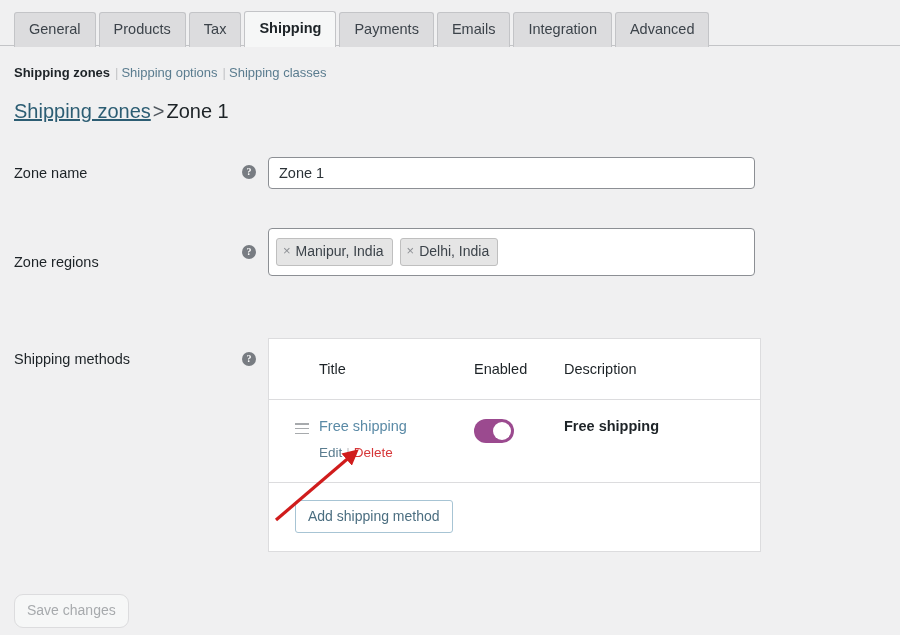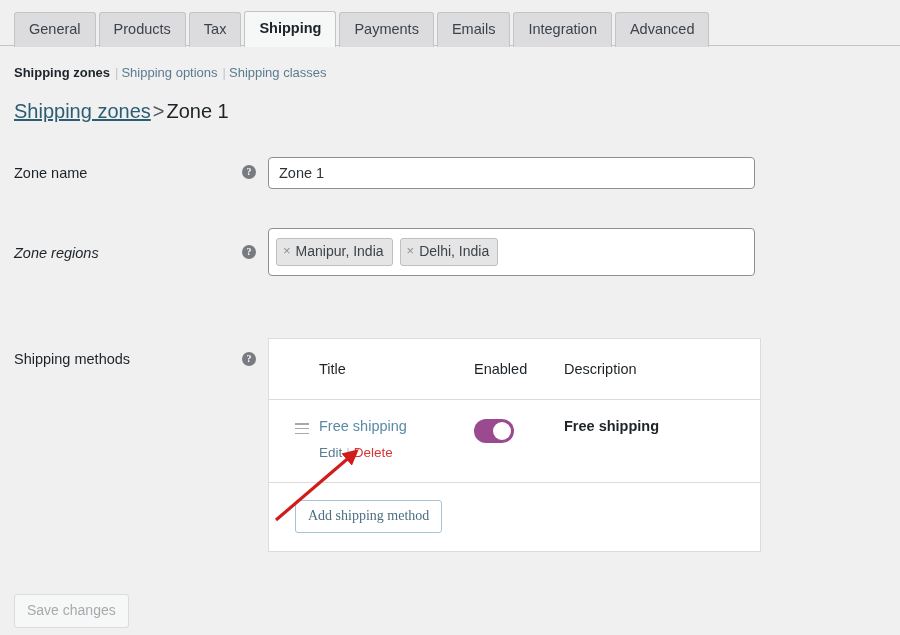--- a/index.html
+++ b/index.html
@@ -144,21 +144,21 @@
     background: #fff;
     font-family: "Liberation Sans", sans-serif;
     font-size: 14.5px;
     color: #2c3338;
     padding: 0 10px;
     outline: none;
   }
 
   
   #zone-regions-row { margin-top: 11px; height: 100px; }
-  #zone-regions-row .row-label { top: 17px; font-style: italic; }
+  #zone-regions-row .row-label { top: 26px; }
   #zone-regions-row .help-icon { top: 17px; }
   .region-box {
     position: absolute;
     left: 268px;
     top: 0;
     width: 487px;
     height: 48px;
     box-sizing: border-box;
     border: 1px solid #8c8f94;
     border-radius: 4px;
@@ -292,37 +292,37 @@
   }
   .tfoot {
     padding: 17px 0 18px 26px;
   }
   .btn-secondary {
     display: inline-block;
     background: #fff;
     border: 1px solid #a7c4d4;
     border-radius: 3px;
     color: #4b6e80;
-    font-family: Liberation Serif, serif;
+    font-family: Liberation Sans, sans-serif;
     font-size: 14px;
     padding: 7px 12px 8px 12px;
     cursor: pointer;
     line-height: 1.2;
   }
 
   
   .save-wrap {
     position: absolute;
     left: 14px;
     top: 594px;
   }
   .btn-save {
     background: #f6f7f7;
     border: 1px solid #dcdcde;
-    border-radius: 3px;
+    border-radius: 9px;
     color: #a7aaad;
     font-family: "Liberation Sans", sans-serif;
     font-size: 14px;
     padding: 7px 12px 8px 12px;
     cursor: default;
     line-height: 1.2;
   }
 
   
   .annotation-arrow {

